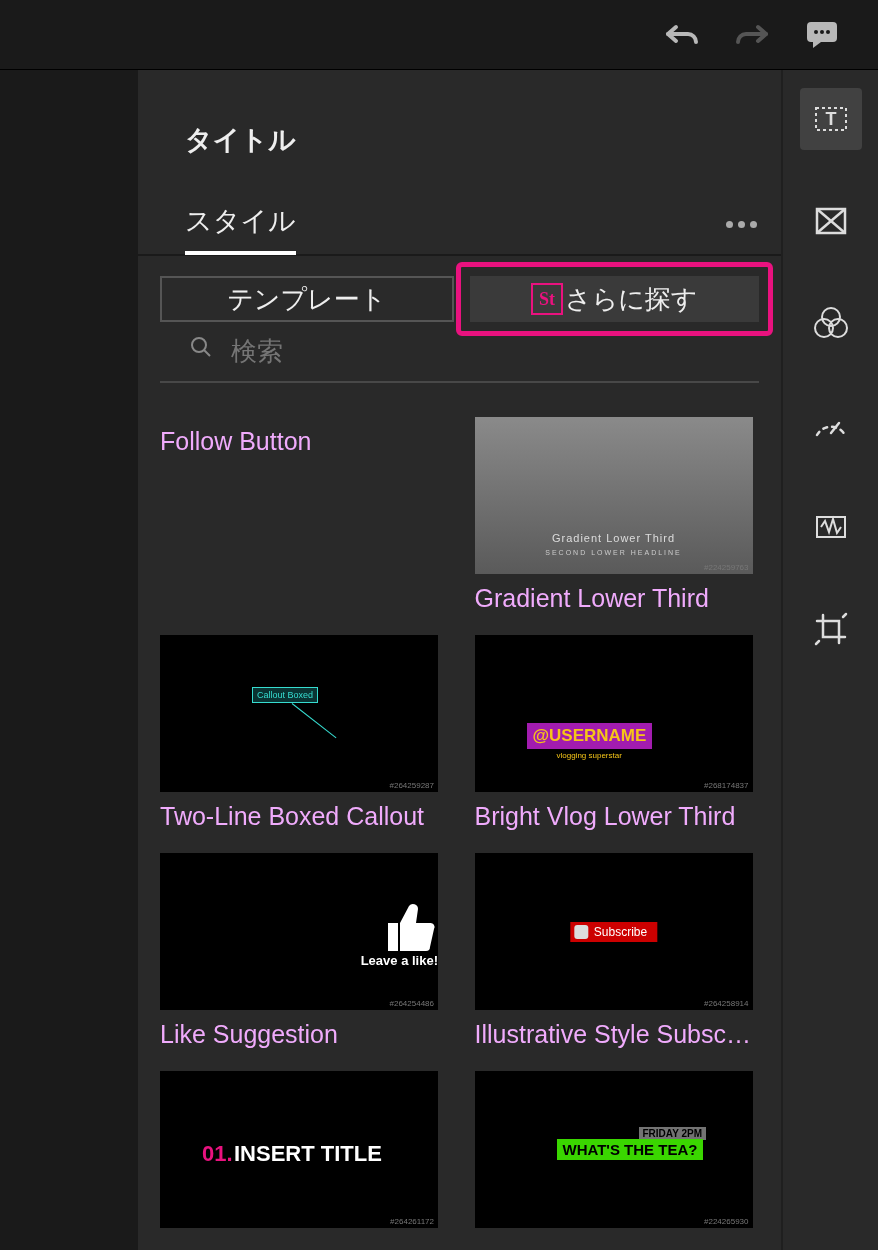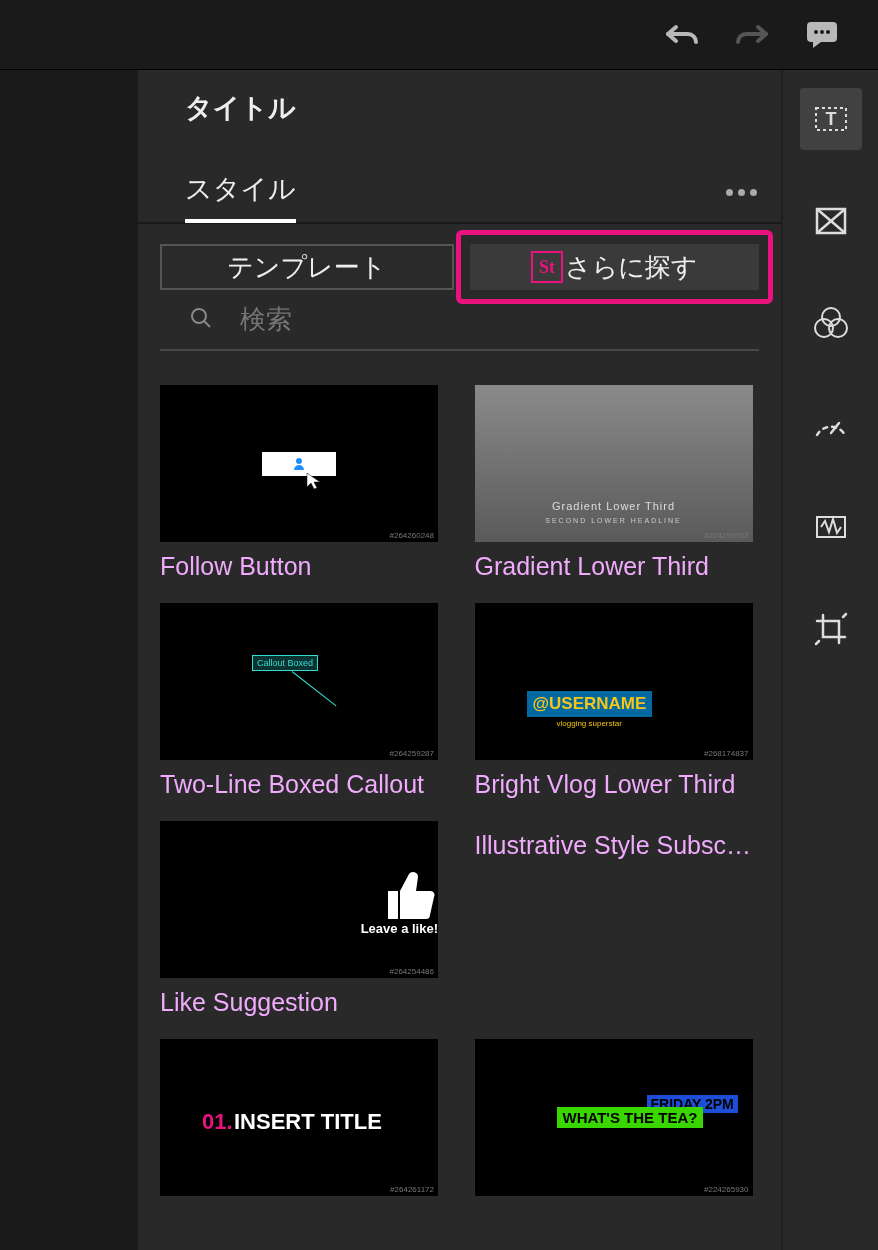--- a/index.html
+++ b/index.html
@@ -29,21 +29,21 @@
   .top-icon.disabled { color: #555; }
   .main-wrap {
     display: flex;
     height: calc(100% - 70px);
   }
   .panel {
     margin-left: 138px;
     width: 645px;
     background: #292929;
     height: 100%;
-    padding-top: 20px;
+    padding-top: 52px;
     border-right: 2px solid #1f1f1f;
   }
   .right-rail {
     width: 95px;
     background: #292929;
     display: flex;
     flex-direction: column;
     align-items: center;
     padding-top: 18px;
     gap: 40px;
@@ -114,22 +114,21 @@
   }
   .highlight-frame {
     position: absolute;
     top: -14px; left: -14px; right: -14px; bottom: -14px;
     border: 5px solid #e9127f;
     border-radius: 6px;
     pointer-events: none;
   }
   .search-row {
     display: flex;
-    align-items: center;
-    gap: 28px;
+    gap: 19px;
     padding: 14px 22px 14px 30px;
     border-bottom: 2px solid #484848;
     margin: 0 22px;
   }
   .search-row input {
     background: transparent;
     border: none;
     outline: none;
     color: #888;
     font-size: 26px;
@@ -181,21 +180,21 @@
     position:absolute; left:92px; top:52px;
     border:1px solid #36dcd0; background:#0a3332;
     padding:2px 4px; font-size:9px; color:#36dcd0;
   }
   .t3-line {
     position:absolute; left:132px; top:68px; width:56px; height:1px;
     background:#36dcd0; transform:rotate(38deg); transform-origin:left;
   }
   .t4-u {
     position:absolute; left:52px; top:88px;
-    background:#0369a1; padding:3px 6px;
+    background:#a21caf; padding:3px 6px;
     font-size:17px; font-weight:800; color:#f5c518;
     font-family: Arial Black, sans-serif;
   }
   .t4-s {
     position:absolute; left:82px; top:116px;
     font-size:8px; color:#f5c518;
   }
   .t5-thumb {
     display:flex; flex-direction:column; align-items:flex-end; justify-content:center; gap:0;
   }
@@ -204,21 +203,21 @@
     position:absolute; left:50%; top:50%; transform:translate(-50%,-50%);
     background:#cc0000; color:#fff; font-size:12px; padding:3px 10px 3px 24px;
     display:flex; align-items:center;
   }
   .t6-bell {
     position:absolute; left:4px; top:50%; transform:translateY(-50%);
     width:14px; height:14px; background:#ddd; border-radius:3px;
   }
   .t7-num { position:absolute; left:42px; top:70px; color:#e9127f; font-size:22px; font-weight:800; font-family:Arial Black,sans-serif;}
   .t7-txt { position:absolute; left:74px; top:70px; color:#fff; font-size:22px; font-weight:800; font-family:Arial Black,sans-serif;}
-  .t8-tag { position:absolute; left:172px; top:56px; background:#1d4ed8; color:#000; font-size:14px; font-weight:bold; padding:1px 4px;}
+  .t8-tag { position:absolute; left:164px; top:56px; background:#737373; color:#000; font-size:10px; font-weight:bold; padding:1px 4px;}
   .t8-txt { position:absolute; left:82px; top:68px; background:#3ad600; color:#000; font-size:15px; font-weight:800; padding:2px 6px; font-family:Arial Black,sans-serif;}
 </style>
 </head>
 <body>
 
 <div class="top-bar">
   <div class="top-icon">
     <svg width="36" height="28" viewBox="0 0 36 28" fill="none" stroke="currentColor" stroke-width="4" stroke-linecap="round" stroke-linejoin="round">
         <path d="M12 6 L4 13 L12 20"></path>
         <path d="M4 13 H24 a8 8 0 0 1 8 8"></path>
@@ -271,32 +270,20 @@
             <circle cx="9" cy="9" r="7"></circle>
             <line x1="14" y1="14" x2="20" y2="20"></line>
           </svg>
       </span>
       <input placeholder="検索" style="">
     </div>
 
     <div class="grid">
 
       <div class="card">
-        <div class="thumb">
-          <div class="t1-box">
-              <svg width="14" height="14" viewBox="0 0 14 14" fill="#1f8fff">
-                <circle cx="7" cy="4" r="3"></circle>
-                <path d="M2 13 a5 5 0 0 1 10 0 Z"></path>
-              </svg>
-            </div>
-          <svg class="t1-cursor" viewBox="0 0 20 20" fill="#fff" stroke="#000" stroke-width="0.5">
-              <path d="M2 2 L2 16 L6 12 L9 18 L12 17 L9 11 L15 11 Z"></path>
-            </svg>
-          <div class="id">#264260248</div>
-        </div>
         <div class="card-label">Follow Button</div>
       </div>
 
       <div class="card">
         <div class="thumb t2">
           <div class="t2-txt1">Gradient Lower Third</div>
           <div class="t2-txt2">SECOND LOWER HEADLINE</div>
           <div class="id">#224259763</div>
         </div>
         <div class="card-label">Gradient Lower Third</div>
@@ -325,20 +312,27 @@
           <svg width="64" height="58" viewBox="0 0 64 58" fill="#fff">
               <path d="M14 28 h10 v28 h-10 Z M26 28 v28 h26 a4 4 0 0 0 4-4 l4-18 a4 4 0 0 0 -4-6 h-14 l2-14 a5 5 0 0 0 -9-3 Z"></path>
             </svg>
           <div class="t5-txt">Leave a like!</div>
           <div class="id">#264254486</div>
         </div>
         <div class="card-label">Like Suggestion</div>
       </div>
 
       <div class="card">
+        <div class="thumb">
+          <div class="t6-sub">
+            <div class="t6-bell"></div>
+            <span>Subscribe</span>
+          </div>
+          <div class="id">#264258914</div>
+        </div>
         <div class="card-label">Illustrative Style Subscribe</div>
       </div>
 
       <div class="card">
         <div class="thumb">
           <span class="t7-num">01.</span>
           <span class="t7-txt">INSERT TITLE</span>
           <div class="id">#264261172</div>
         </div>
         <div class="card-label"></div>

